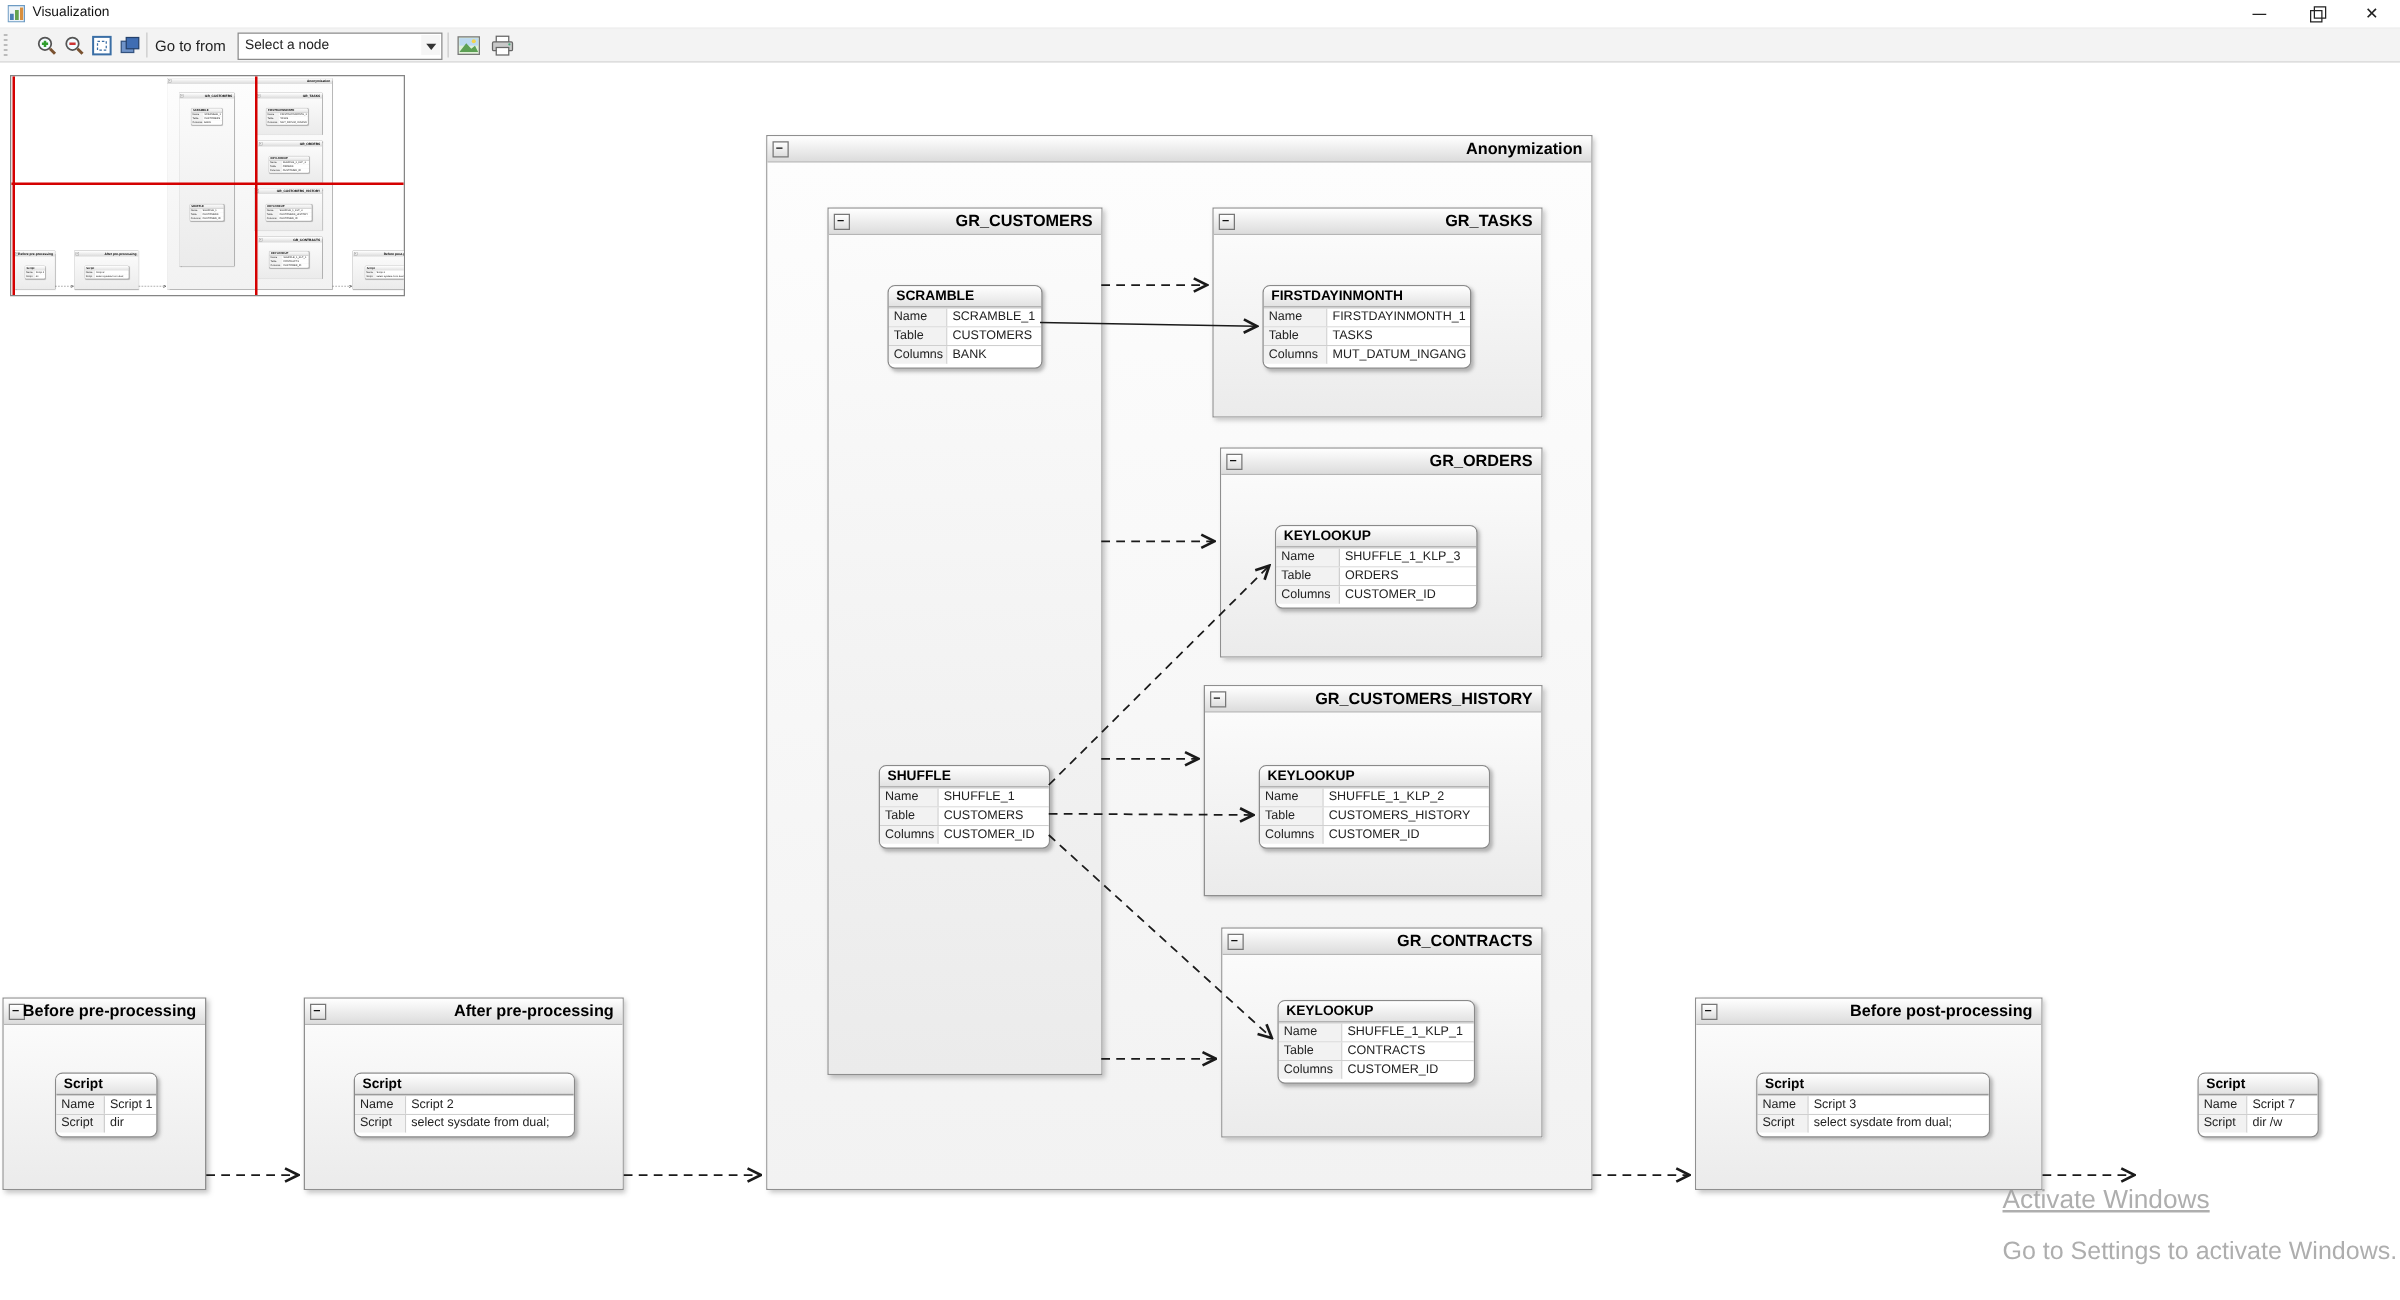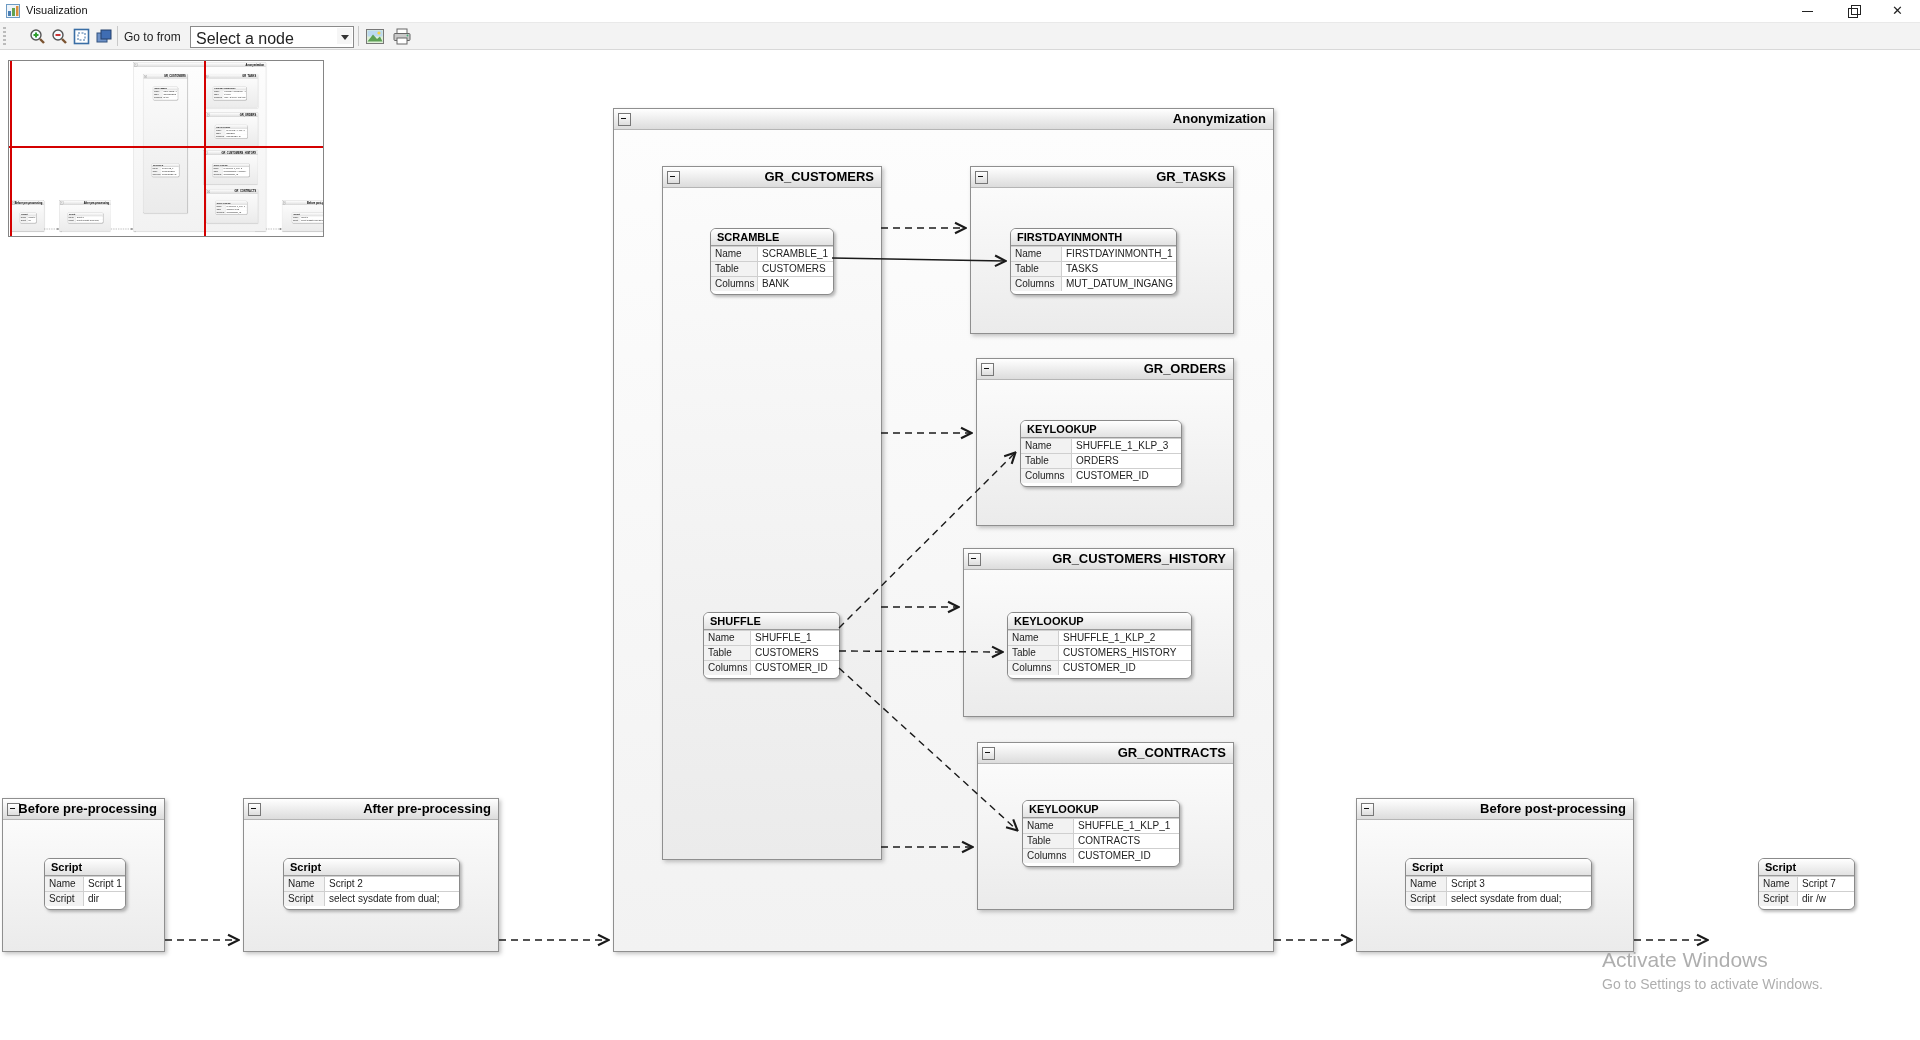--- a/index.html
+++ b/index.html
@@ -18,21 +18,21 @@
   
   #toolbar{position:absolute;left:0;top:23px;width:1920px;height:26px;background:#f3f3f3;
     border-bottom:1px solid #d8d8d8;z-index:40;}
   #grip{position:absolute;left:3px;top:4px;width:3px;height:18px;
     background:repeating-linear-gradient(#bbb 0 2px,#f3f3f3 2px 4px);}
   .tbtn{position:absolute;top:4px;width:19px;height:19px;}
   .tsep{position:absolute;top:3px;width:1px;height:20px;background:#c9c9c9;}
   #goto-label{position:absolute;left:124px;top:7px;font-size:12px;color:#222;}
   #node-combo{position:absolute;left:190px;top:3px;width:162px;height:20px;background:#fff;
     border:1px solid #8a8a8a;}
-  #node-combo .val{position:absolute;left:5px;top:3px;font-size:16px;color:#222;white-space:nowrap;}
+  #node-combo .val{position:absolute;left:5px;top:3px;font-size:11px;color:#222;white-space:nowrap;}
   #combo-arrow{position:absolute;right:1px;top:1px;width:15px;height:16px;background:#f6f6f6;}
   #combo-arrow:after{content:"";position:absolute;left:4px;top:7px;border:4px solid transparent;border-top:5px solid #333;}
   
   #minimap{position:absolute;left:8px;top:60px;width:314px;height:175px;background:#fff;
     border:1px solid #858585;overflow:hidden;z-index:30;}
   #mm-content{position:absolute;left:2px;top:-20px;width:1920px;height:1040px;
     transform:scale(0.2);transform-origin:0 0;pointer-events:none;}
   .mm-line{position:absolute;background:#d40000;z-index:5;}
   #mm-v1{left:1px;top:0;width:2px;height:175px;}
   #mm-v2{left:195px;top:0;width:2px;height:175px;}
@@ -53,22 +53,22 @@
     box-shadow:2px 2px 3px rgba(90,90,90,.4);overflow:hidden;padding-bottom:3px;}
   .nhead{font-weight:bold;font-size:11px;color:#000;padding:2px 0 1px 6px;height:13px;
     background:linear-gradient(#ffffff,#e2e2e2);border-bottom:1px solid #9a9a9a;white-space:nowrap;}
   .nrow{display:flex;font-size:10px;color:#222;height:14px;line-height:13px;border-top:1px solid #cfcfcf;}
   .nrow:first-of-type{border-top:none;}
   .nlab{background:#f2f2f2;border-right:1px solid #cfcfcf;padding-left:4px;flex:none;white-space:nowrap;}
   .nval{padding-left:4px;background:#fff;flex:1;white-space:nowrap;}
   #arrows{position:absolute;left:0;top:0;z-index:6;pointer-events:none;}
   
   #watermark{position:absolute;left:1602px;top:948px;z-index:50;pointer-events:none;color:#9a9a9a;}
-  #wm1{font-size:21px;opacity:.8;}
-  #wm2{font-size:14px;opacity:.8;margin-top:4px;}
+  #wm1{font-size:21px;opacity:.8;text-decoration:underline;}
+  #wm2{font-size:20px;opacity:.8;margin-top:18px;}
 </style>
 </head>
 <body>
 
 <div id="scene">
     <div class="gbox light" style="left: 613px; top: 108px; width: 659px; height: 842px;">
       <div class="gbody"></div>
       <div class="ghead">
         <div class="minus"></div>
         <div class="gtitle">Anonymization</div>

